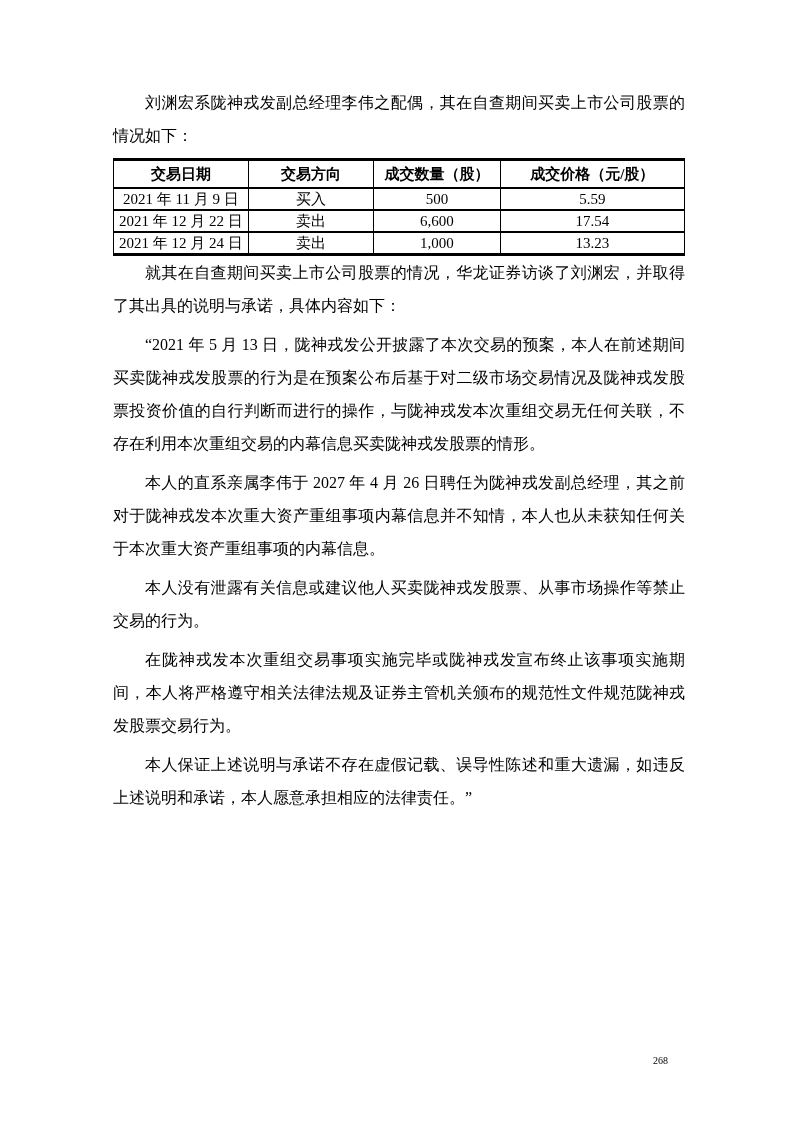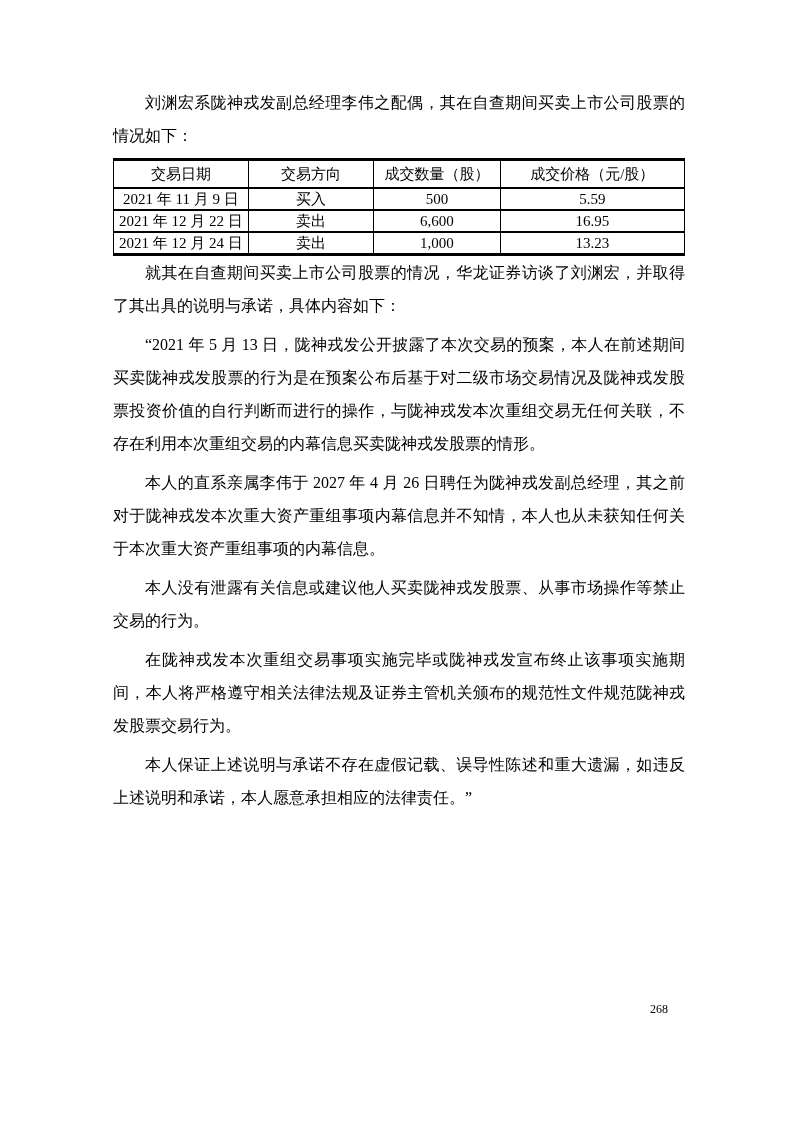--- a/index.html
+++ b/index.html
@@ -53,36 +53,36 @@
     border-left: 1px solid #000;
     border-right: 1px solid #000;
     border-top: 2px solid #000;
     border-bottom: 2px solid #000;
     padding: 0 2px;
     overflow: hidden;
     white-space: nowrap;
   }
   table.trades th {
     height: 26px;
-    font-weight: normal;
+    font-weight: bold;
     border-top-width: 3px;
   }
   table.trades td {
     height: 20px;
     font-weight: normal;
     text-align: right;
   }
   table.trades tr:last-child td {
     border-bottom-width: 3px;
   }
   .page-number {
     position: absolute;
     right: 125px;
-    top: 1000px;
-    font-size: 12px;
+    top: 1052px;
+    font-size: 10px;
     line-height: 18px;
   }
 </style>
 </head>
 <body>
 
 <div class="page">
   <div class="content">
 
     <p class="para">刘渊宏系陇神戎发副总经理李伟之配偶，其在自查期间买卖上市公司股票的情况如下：</p>
@@ -106,21 +106,21 @@
         <tr>
           <td>2021 年 11 月 9 日</td>
           <td>买入</td>
           <td>500</td>
           <td>5.59</td>
         </tr>
         <tr>
           <td>2021 年 12 月 22 日</td>
           <td>卖出</td>
           <td>6,600</td>
-          <td>16.95</td>
+          <td>17.54</td>
         </tr>
         <tr>
           <td>2021 年 12 月 24 日</td>
           <td>卖出</td>
           <td>1,000</td>
           <td>13.23</td>
         </tr>
       </tbody>
     </table>
 

